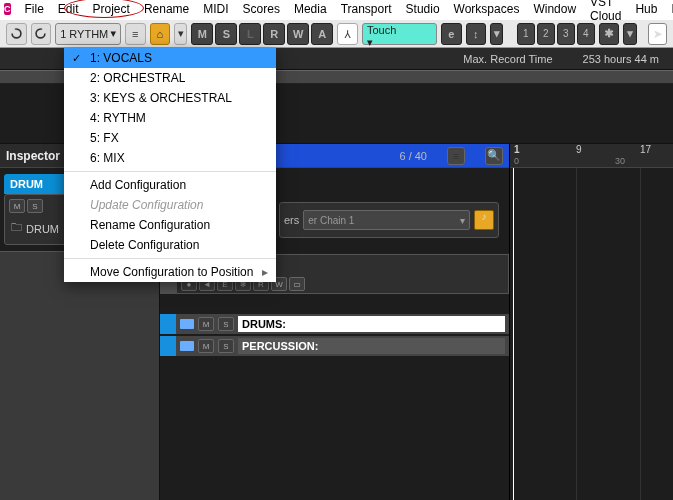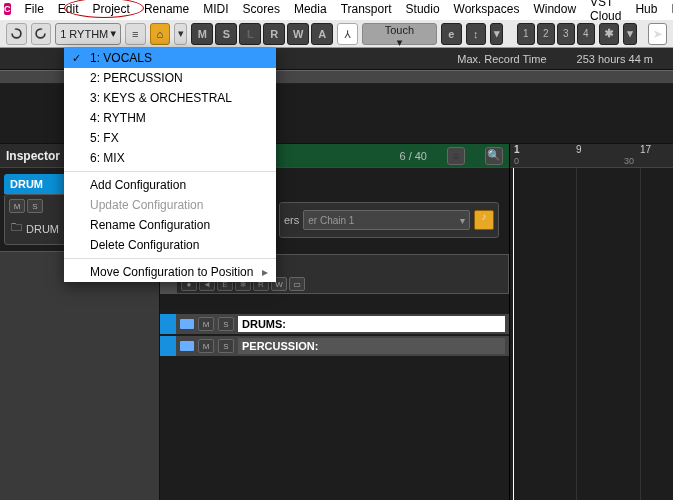--- a/index.html
+++ b/index.html
@@ -11,48 +11,48 @@
   .menubar .item { cursor: default; }
   .annot-ellipse { position:absolute; left:64px; top:-2px; width:80px; height:20px; border:1px solid #b00; border-radius:50%; pointer-events:none; }
 
   
   .toolbar { height: 30px; background: #e9e9e9; border-top: 2px solid #fff; border-bottom: 1px solid #999; display: flex; align-items: center; padding: 0 6px; gap: 4px; }
   .tb-btn { width:22px; height:22px; background:#ddd; border:1px solid #aaa; border-radius:3px; display:inline-flex; align-items:center; justify-content:center; font-size:11px; color:#333; }
   .tb-group { display:flex; gap:2px; }
   .config-dd { width:70px; height:22px; background:#ddd; border:1px solid #888; border-radius:3px; display:flex; align-items:center; padding:0 4px; justify-content:space-between; color:#222; font-size:11px; }
   .yellow-btn { background:#e8a826; border-color:#b07a00; }
   .dark-seg { background:#444; border:1px solid #222; color:#bbb; font-weight:bold; font-size:11px; }
-  .automation-dd { width:80px; height:22px; background:#a3a3a3; border:1px solid #888; border-radius:3px; display:flex;align-items:center;justify-content:space-between;padding:0 4px;color:#222;font-size:11px;flex-direction:column; }
+  .automation-dd { width:80px; height:22px; background:#5eead4; border:1px solid #888; border-radius:3px; display:flex;justify-content:space-between;padding:0 4px;color:#222;font-size:11px;flex-direction:column; }
   .dark-toolbar { display:flex; gap:2px; }
   .dark-toolbar .num { width:18px; height:22px; background:#444; border:1px solid #222; border-radius:3px; display:flex;align-items:center;justify-content:center; color:#bbb;font-size:10px; }
   .arrow-tool { width:20px;height:22px;background:#fff;border:1px solid #888;border-radius:3px;display:flex;align-items:center;justify-content:center; }
 
   
-  .status-strip { height:22px; background:#2a2a2a; color:#ccc; font-size:11px; display:flex; justify-content:flex-end; align-items:center; padding:0 20px; gap:30px; border-bottom:1px solid #111; }
+  .status-strip { height:22px; background:#2a2a2a; color:#ccc; font-size:11px; display:flex; justify-content:flex-end; align-items:center; padding:0 14px; gap:30px; border-bottom:1px solid #111; }
 
   .divider-strip { height:14px; background:#464646; border-top:1px solid #666; border-bottom:1px solid #222; }
 
   .zone-dark { height:60px; background:#1d1d1d; border-bottom:1px solid #111; }
 
   
   .main { display:flex; height: calc(500px - 18px - 30px - 22px - 14px - 60px); justify-content: space-between; }
   .inspector-col { width:160px; background:#2b2b2b; display:flex; flex-direction:column; border-right:1px solid #111; }
   .inspector-header { height:24px; background:#2b2b2b; display:flex; align-items:center; padding:4px 6px; font-size:12px; font-weight:bold; color:#eee; border-bottom:1px solid #444; }
   .inspector-body { background:#1d1d1d; padding:6px 4px; flex:0 0 auto; }
   .insp-tabhead { width:94px;height:20px;background:#0a8fd6;color:#fff;display:flex;align-items:center;padding:0 6px;font-size:11px;font-weight:bold;border-radius:3px 3px 0 0; position:relative; }
   .insp-tabhead::after { content:""; position:absolute; right:-10px;top:0;width:0;height:0;border-left:10px solid #0a8fd6;border-top:10px solid transparent;border-bottom:10px solid transparent; transform:scaleY(2); }
   .insp-panel { background:#2f2f2f; border:1px solid #555; border-radius:3px; padding:4px; }
   .insp-btnrow { display:flex; gap:2px; margin-bottom:4px; }
   .mini-btn { width:16px;height:14px;background:#3d3d3d;border:1px solid #666;border-radius:2px;font-size:8px;display:flex;align-items:center;justify-content:center;color:#aaa; }
   .folder-row { display:flex;align-items:center;gap:4px;font-size:11px;color:#ccc; padding:2px; }
   .inspector-filler { flex:1; background:#3a3a3a; border-top:1px solid #555; }
 
   
   .tracklist-col { width:350px; background:#1d1d1d; display:flex; flex-direction:column; border-right:1px solid #000; }
-  .tracklist-header { height:24px; background:#14532d; display:flex; align-items:center; justify-content:flex-end; padding:0 6px; gap:20px; border-bottom:1px solid #444; }
+  .tracklist-header { height:24px; background:#1d4ed8; display:flex; align-items:center; justify-content:flex-end; padding:0 6px; gap:20px; border-bottom:1px solid #444; }
   .track-count { font-size:11px; color:#bbb; }
   .track-area { flex:1; background:#1d1d1d; padding:0; overflow:hidden; position:relative; }
 
   .send-panel { position:absolute; right:10px; top:34px; width:220px; height:36px; background:#2f2f2f; border:1px solid #555; border-radius:3px; display:flex; align-items:center; padding:4px; gap:4px; }
   .send-slot { flex:1; height:20px; background:#444; border:1px solid #666; border-radius:2px; display:flex;align-items:center;padding:0 4px;font-size:10px;color:#999; }
   .send-yellow { width:20px;height:20px;background:#e8a826;border:1px solid #8a5f00;border-radius:2px; }
 
   .track-row { display:flex; align-items:flex-start; height:40px; margin-top:86px; }
   .track-spine { width:16px; background:#555; height:40px; display:flex;flex-direction:column;align-items:center;justify-content:flex-start;padding-top:4px;gap:2px; }
   .track-spine .icon { font-size:8px; color:#ccc; }
@@ -75,21 +75,21 @@
   .ruler-sub { position:absolute; top:12px; font-size:9px; color:#888; }
   .arrange-body { flex:1; background:#1d1d1d; position:relative; }
   .playhead { position:absolute; left:3px; top:0; bottom:0; width:1px; background:#fff; }
   .gridline { position:absolute; top:0; bottom:0; width:1px; background:#333; }
 
   
   .config-dropdown { position:absolute; left:64px; top:48px; width:212px; background:#fff; color:#000; font-size:12px; box-shadow:0 4px 14px rgba(0,0,0,0.5); z-index:50; }
   .dd-item { height:20px; display:flex; align-items:center; padding:0 8px 0 26px; position:relative; }
   .dd-item.selected { background:#3399ff; color:#000; }
   .dd-item .check { position:absolute; left:8px; font-size:11px; }
-  .dd-item.disabled { color:#999; }
+  .dd-item.disabled { color:#999;font-style:italic; }
   .dd-sep { height:1px; background:#ddd; margin:3px 0; }
   .dd-item .submenu { margin-left:auto; color:#666; }
 
   svg.ico { width:11px; height:11px; }
 </style>
 </head>
 <body>
 
 <div class="menubar">
   <div class="logo">C</div>
@@ -281,38 +281,38 @@
 
     </div>
   </div>
 
   <div class="arrange-col">
     <div class="ruler">
       <span class="ruler-mark" style="left:4px;font-weight:bold;">1</span>
       <span class="ruler-mark" style="left:66px">9</span>
       <span class="ruler-mark" style="left:130px">17</span>
       <span class="ruler-sub" style="left:4px">0</span>
-      <span class="ruler-sub" style="left:114px">30</span>
+      <span class="ruler-sub" style="left:105px">30</span>
     </div>
     <div class="arrange-body">
       <div class="playhead"></div>
       <div class="gridline" style="left:66px"></div>
       <div class="gridline" style="left:130px"></div>
     </div>
   </div>
 
 </div>
 
 <div class="config-dropdown">
   <div class="dd-item selected">
     <span class="check">✓</span>
     <span>1: VOCALS</span>
   </div>
   <div class="dd-item">
-      <span>2: PERCUSSION</span>
+      <span>2: ORCHESTRAL</span>
     </div>
   <div class="dd-item">
       <span>3: KEYS &amp; ORCHESTRAL</span>
     </div>
   <div class="dd-item">
       <span>4: RYTHM</span>
     </div>
   <div class="dd-item">
       <span>5: FX</span>
     </div>

